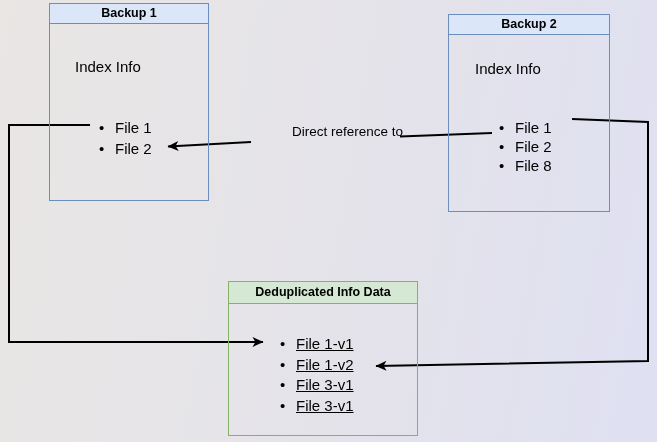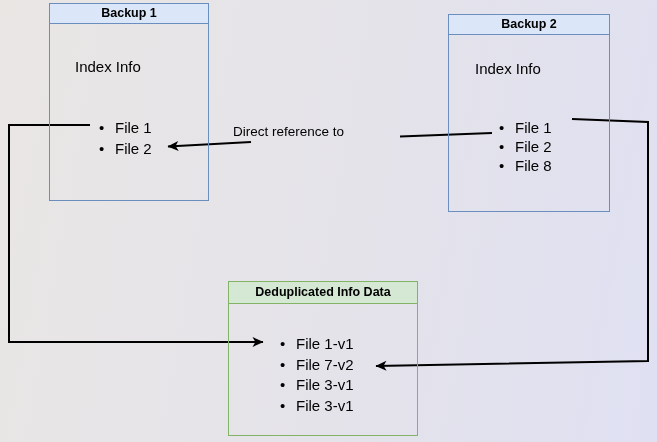--- a/index.html
+++ b/index.html
@@ -75,28 +75,28 @@
   #box-backup1 .item-list { left: 49px; top: 113px; }
   #box-backup1 .item { height: 21px; line-height: 21px; }
 
   #box-backup2 { left: 448px; top: 14px; width: 162px; height: 198px; }
   #box-backup2 .section-label { left: 26px; top: 45px; }
   #box-backup2 .item-list { left: 50px; top: 103px; }
   #box-backup2 .item { height: 19px; line-height: 19px; }
 
   #box-dedup { left: 228px; top: 281px; width: 190px; height: 155px; }
   #box-dedup .item-list { left: 51px; top: 52px; }
-  #box-dedup .item { height: 20.5px; line-height: 20.5px; }
+  #box-dedup .item { height: 20.5px; line-height: 20.5px; text-decoration: underline; }
 
   .edge-label {
     position: absolute;
-    left: 233px;
+    left: 243px;
     top: 123px;
     width: 160px;
-    text-align: left;
+    text-align: right;
     font-size: 13.5px;
     line-height: 17px;
     color: #000000;
   }
 </style>
 </head>
 <body>
 
 <div class="canvas">
 
@@ -131,21 +131,21 @@
       <div class="item"><span class="bullet-dot"></span><span>File 1</span></div>
       <div class="item"><span class="bullet-dot"></span><span>File 2</span></div>
       <div class="item"><span class="bullet-dot"></span><span>File 8</span></div>
     </div>
   </div>
 
   <div class="box green" id="box-dedup">
     <div class="box-header">Deduplicated Info Data</div>
     <div class="item-list">
       <div class="item"><span class="bullet-dot"></span><span>File 1-v1</span></div>
-      <div class="item"><span class="bullet-dot"></span><span>File 7-v2</span></div>
+      <div class="item"><span class="bullet-dot"></span><span>File 1-v2</span></div>
       <div class="item"><span class="bullet-dot"></span><span>File 3-v1</span></div>
       <div class="item"><span class="bullet-dot"></span><span>File 3-v1</span></div>
     </div>
   </div>
 
   <div class="edge-label">
     <div>Direct reference to</div>
   </div>
 
 </div>

